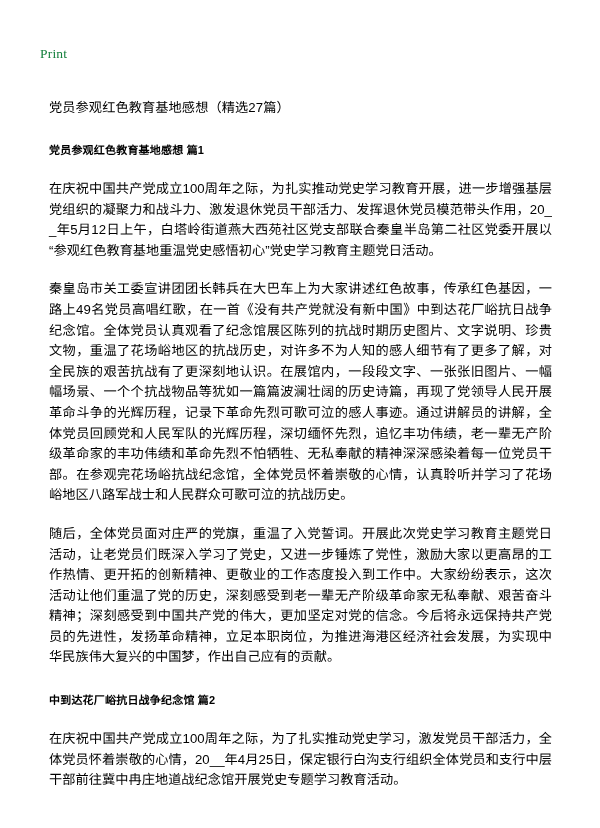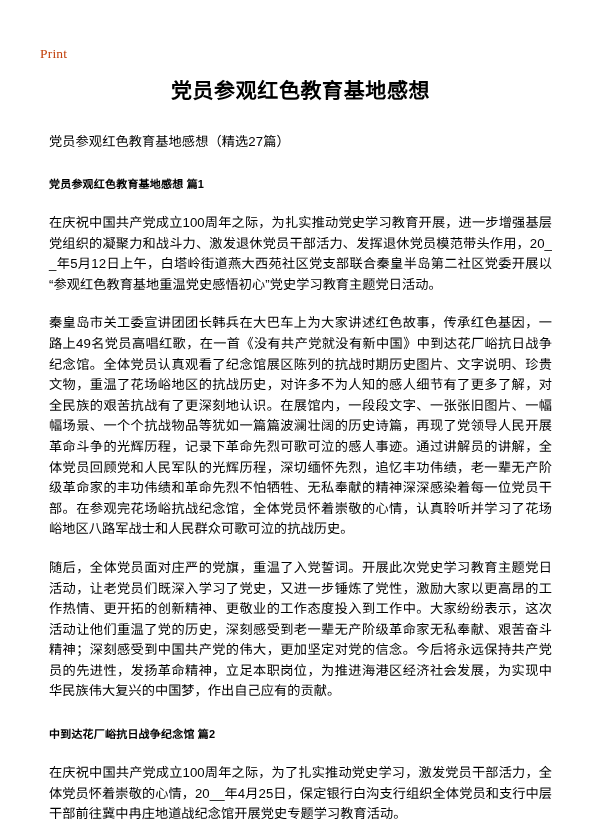--- a/index.html
+++ b/index.html
@@ -23,21 +23,21 @@
     box-sizing: border-box;
     background: #ffffff;
   }
   .print-link {
     position: absolute;
     left: 40px;
     top: 46px;
     font-family: "Liberation Serif", "DejaVu Serif", serif;
     font-size: 13.5px;
     line-height: 16px;
-    color: #c2410c;
+    color: #15803d;
     letter-spacing: 0.2px;
     cursor: pointer;
     user-select: none;
   }
   .content {
     position: absolute;
     left: 49px;
     top: 72px;
     width: 503px;
   }
@@ -80,21 +80,20 @@
 </style>
 </head>
 <body>
 
 <div class="page">
 
   <div class="print-link">Print</div>
 
   <div class="content">
 
-    <h1 class="doc-title">党员参观红色教育基地感想</h1>
 
     <div class="doc-subtitle">党员参观红色教育基地感想（精选27篇）</div>
 
     <h2 class="section-heading">党员参观红色教育基地感想 篇1</h2>
 
     <p class="para first-after-heading">在庆祝中国共产党成立100周年之际，为扎实推动党史学习教育开展，进一步增强基层党组织的凝聚力和战斗力、激发退休党员干部活力、发挥退休党员模范带头作用，20__年5月12日上午，白塔岭街道燕大西苑社区党支部联合秦皇半岛第二社区党委开展以“参观红色教育基地重温党史感悟初心”党史学习教育主题党日活动。</p>
 
     <p class="para">秦皇岛市关工委宣讲团团长韩兵在大巴车上为大家讲述红色故事，传承红色基因，一路上49名党员高唱红歌，在一首《没有共产党就没有新中国》中到达花厂峪抗日战争纪念馆。全体党员认真观看了纪念馆展区陈列的抗战时期历史图片、文字说明、珍贵文物，重温了花场峪地区的抗战历史，对许多不为人知的感人细节有了更多了解，对全民族的艰苦抗战有了更深刻地认识。在展馆内，一段段文字、一张张旧图片、一幅幅场景、一个个抗战物品等犹如一篇篇波澜壮阔的历史诗篇，再现了党领导人民开展革命斗争的光辉历程，记录下革命先烈可歌可泣的感人事迹。通过讲解员的讲解，全体党员回顾党和人民军队的光辉历程，深切缅怀先烈，追忆丰功伟绩，老一辈无产阶级革命家的丰功伟绩和革命先烈不怕牺牲、无私奉献的精神深深感染着每一位党员干部。在参观完花场峪抗战纪念馆，全体党员怀着崇敬的心情，认真聆听并学习了花场峪地区八路军战士和人民群众可歌可泣的抗战历史。</p>
 
     <p class="para">随后，全体党员面对庄严的党旗，重温了入党誓词。开展此次党史学习教育主题党日活动，让老党员们既深入学习了党史，又进一步锤炼了党性，激励大家以更高昂的工作热情、更开拓的创新精神、更敬业的工作态度投入到工作中。大家纷纷表示，这次活动让他们重温了党的历史，深刻感受到老一辈无产阶级革命家无私奉献、艰苦奋斗精神；深刻感受到中国共产党的伟大，更加坚定对党的信念。今后将永远保持共产党员的先进性，发扬革命精神，立足本职岗位，为推进海港区经济社会发展，为实现中华民族伟大复兴的中国梦，作出自己应有的贡献。</p>

